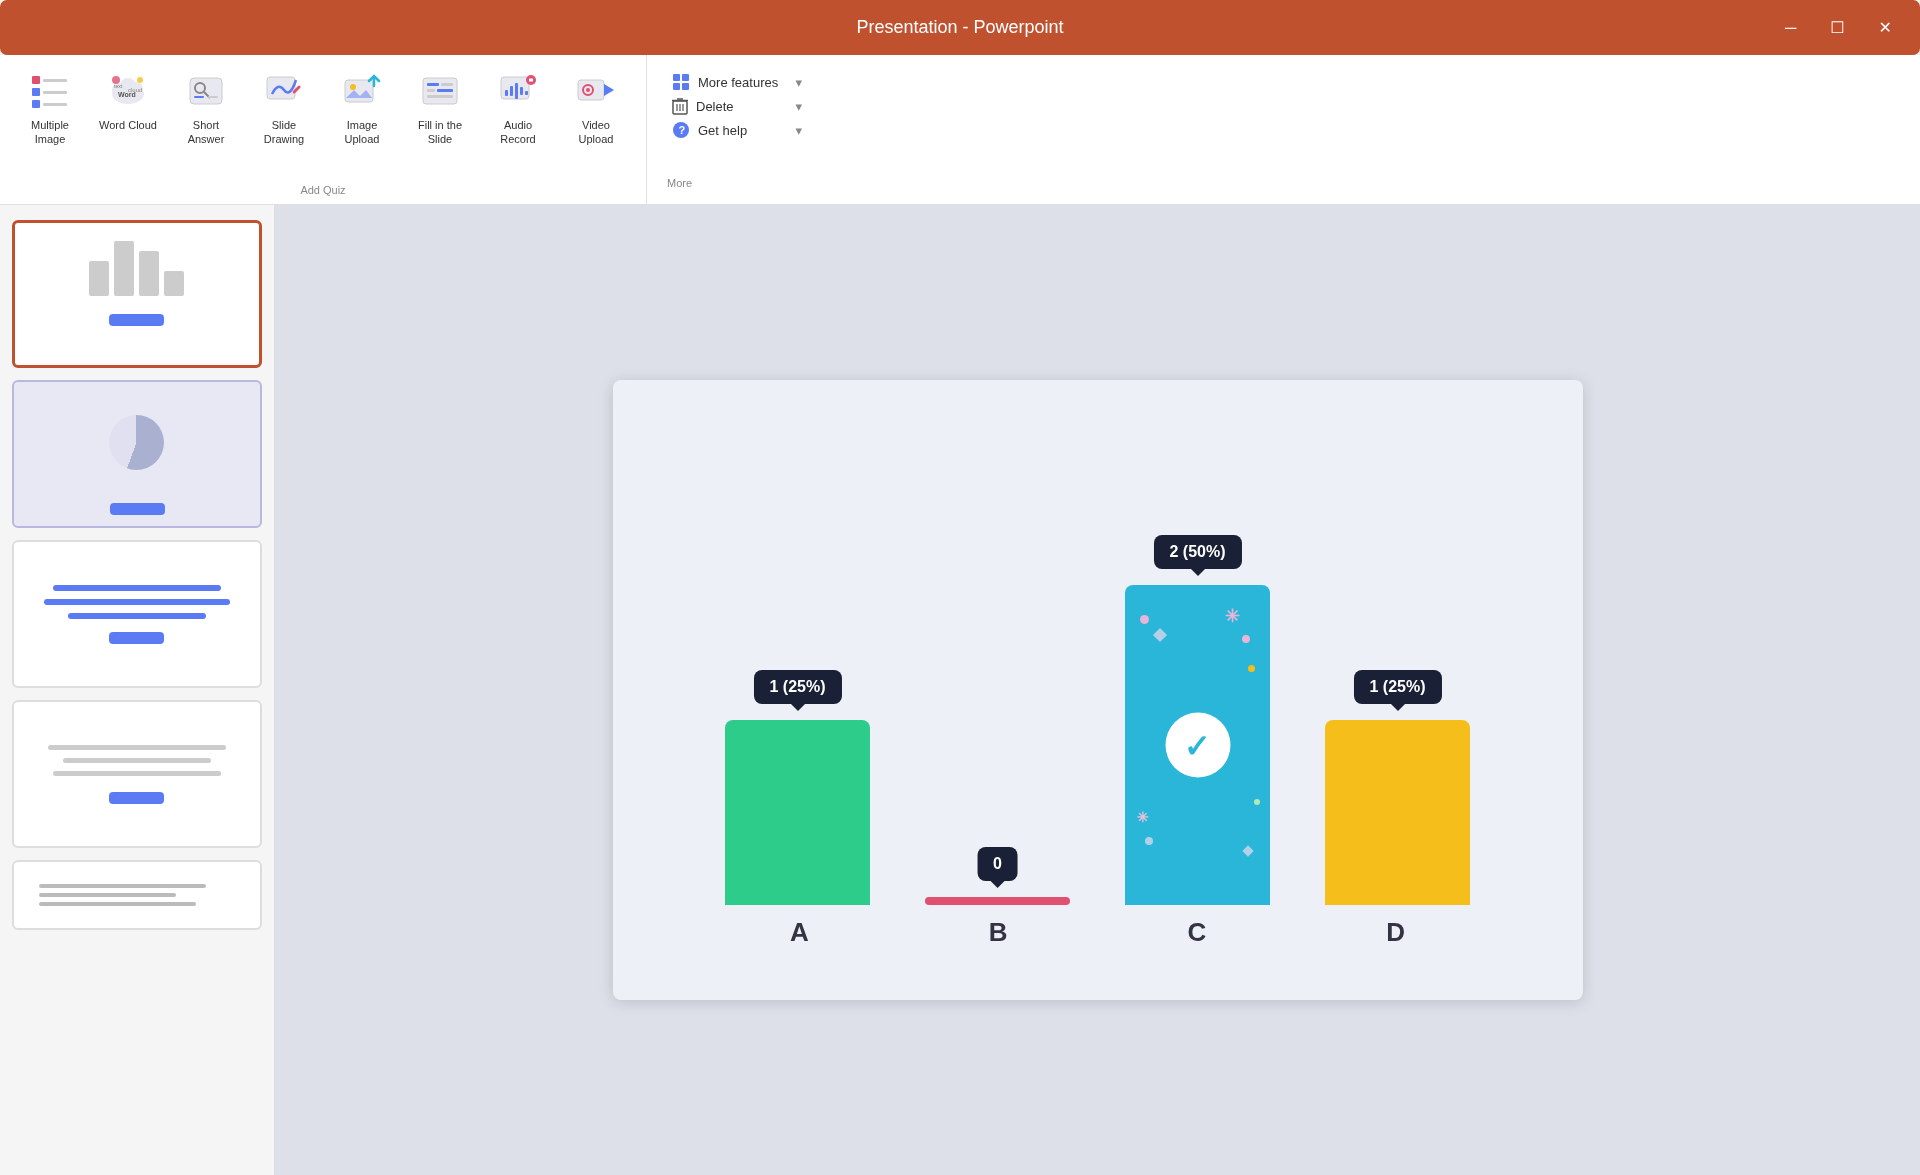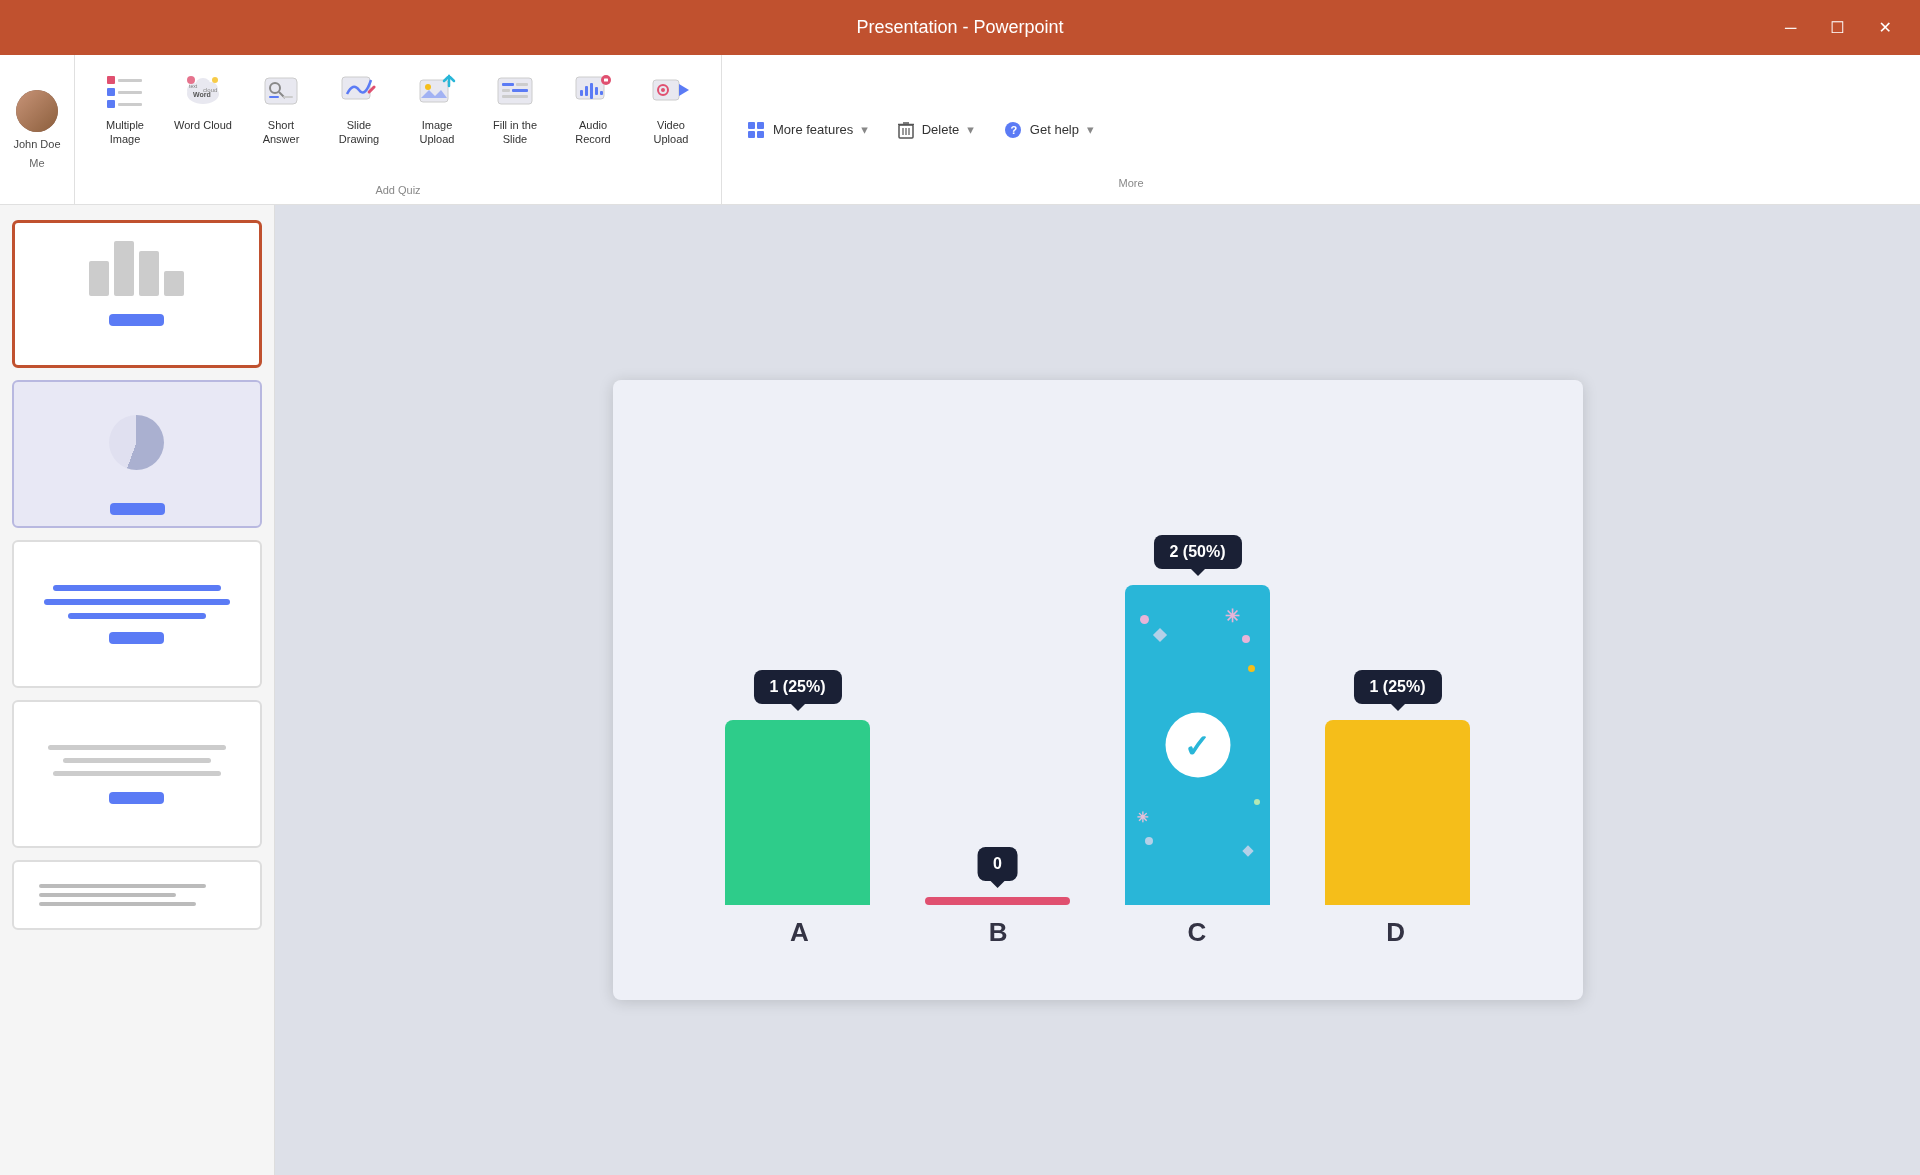--- a/index.html
+++ b/index.html
@@ -6,20 +6,21 @@
     body { font-family: 'Segoe UI', Arial, sans-serif; width: 1920px; height: 1175px; overflow: hidden; background: #f0f0f0; }
 
     
     .title-bar {
       background: #C0512F;
       height: 55px;
       display: flex;
       align-items: center;
       justify-content: center;
       position: relative;
+      border-radius: 7px;
     }
     .title-bar-title {
       color: white;
       font-size: 18px;
       font-weight: 500;
     }
     .title-bar-controls {
       position: absolute;
       right: 20px;
       display: flex;
@@ -92,23 +93,23 @@
     .ribbon-label {
       font-size: 11px;
       color: #333;
       text-align: center;
       line-height: 1.3;
     }
 
     
     .ribbon-more {
       display: flex;
-      flex-direction: row;
+      flex-direction: column;
       padding: 15px 20px;
-      gap: 20px;
+      gap: 0;
       min-width: 180px;
     }
     .ribbon-more-item {
       display: flex;
       align-items: center;
       gap: 8px;
       cursor: pointer;
       padding: 3px 5px;
       border-radius: 3px;
       font-size: 13px;
@@ -410,27 +411,20 @@
   <span class="title-bar-title">Presentation - Powerpoint</span>
   <div class="title-bar-controls">
     <button class="win-btn">─</button>
     <button class="win-btn">☐</button>
     <button class="win-btn">✕</button>
   </div>
 </div>
 
 <div class="ribbon">
 
-  <div class="ribbon-user">
-    <div class="user-avatar">
-      <div class="user-avatar-img"></div>
-    </div>
-    <span class="user-name">John Doe</span>
-    <span class="user-me">Me</span>
-  </div>
 
   <div style="display:flex; flex-direction:column; align-items:stretch; border-right:1px solid #e0e0e0;">
     <div class="ribbon-items">
 
       <div class="ribbon-item">
         <div class="ribbon-icon">
           <svg width="40" height="38" viewBox="0 0 40 38">
             <rect x="2" y="4" width="8" height="8" rx="1" fill="#e05070"></rect>
             <rect x="2" y="16" width="8" height="8" rx="1" fill="#5B7BF5"></rect>
             <rect x="2" y="28" width="8" height="8" rx="1" fill="#5B7BF5"></rect>

